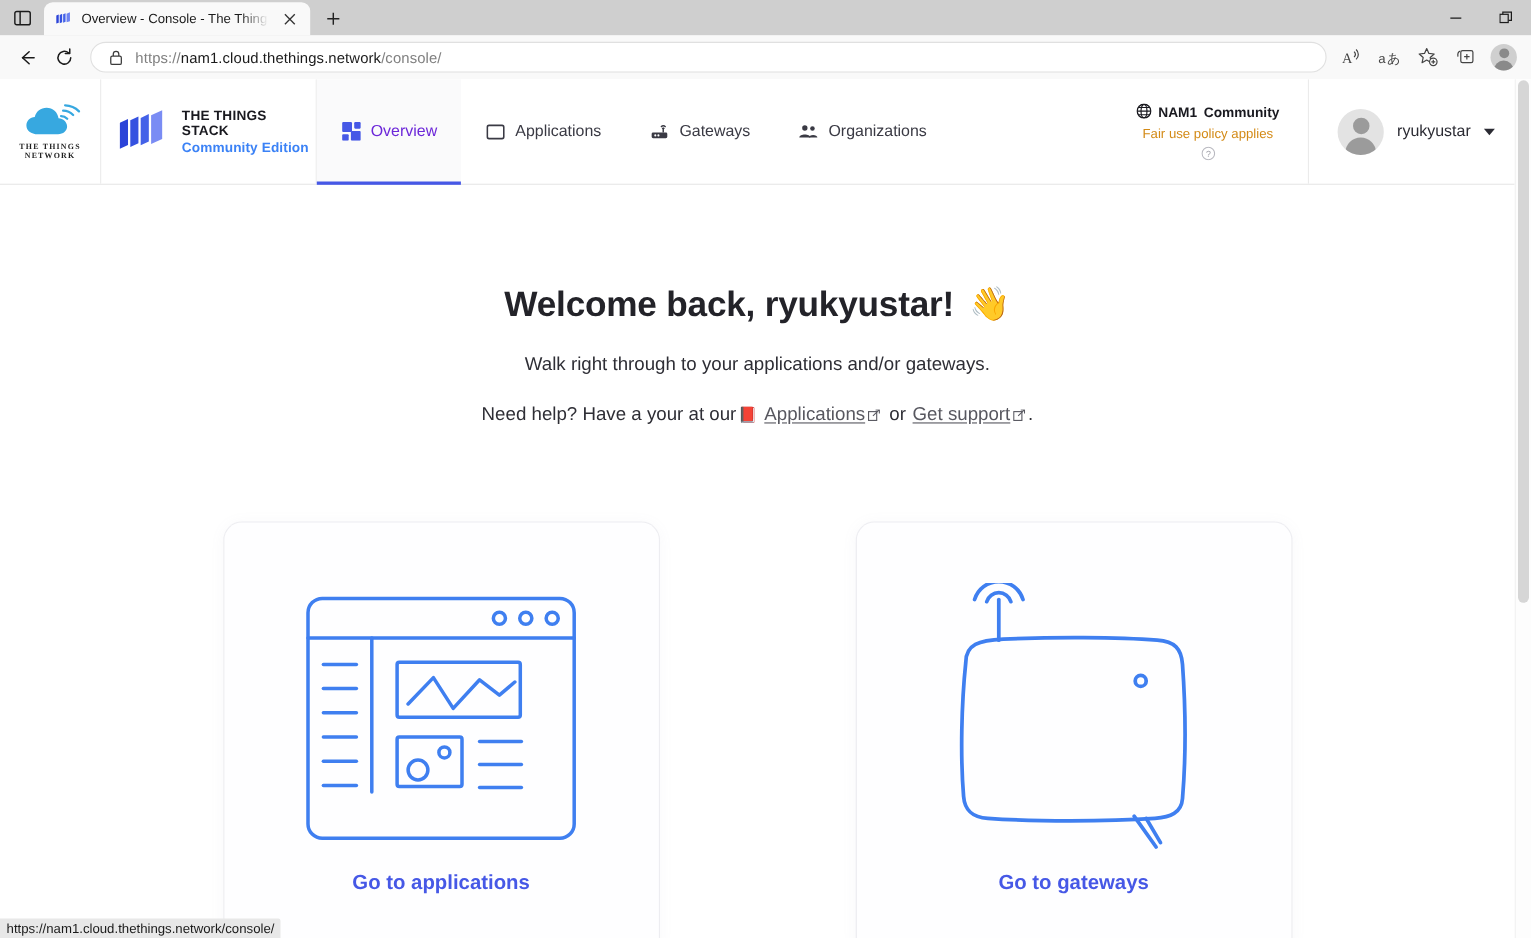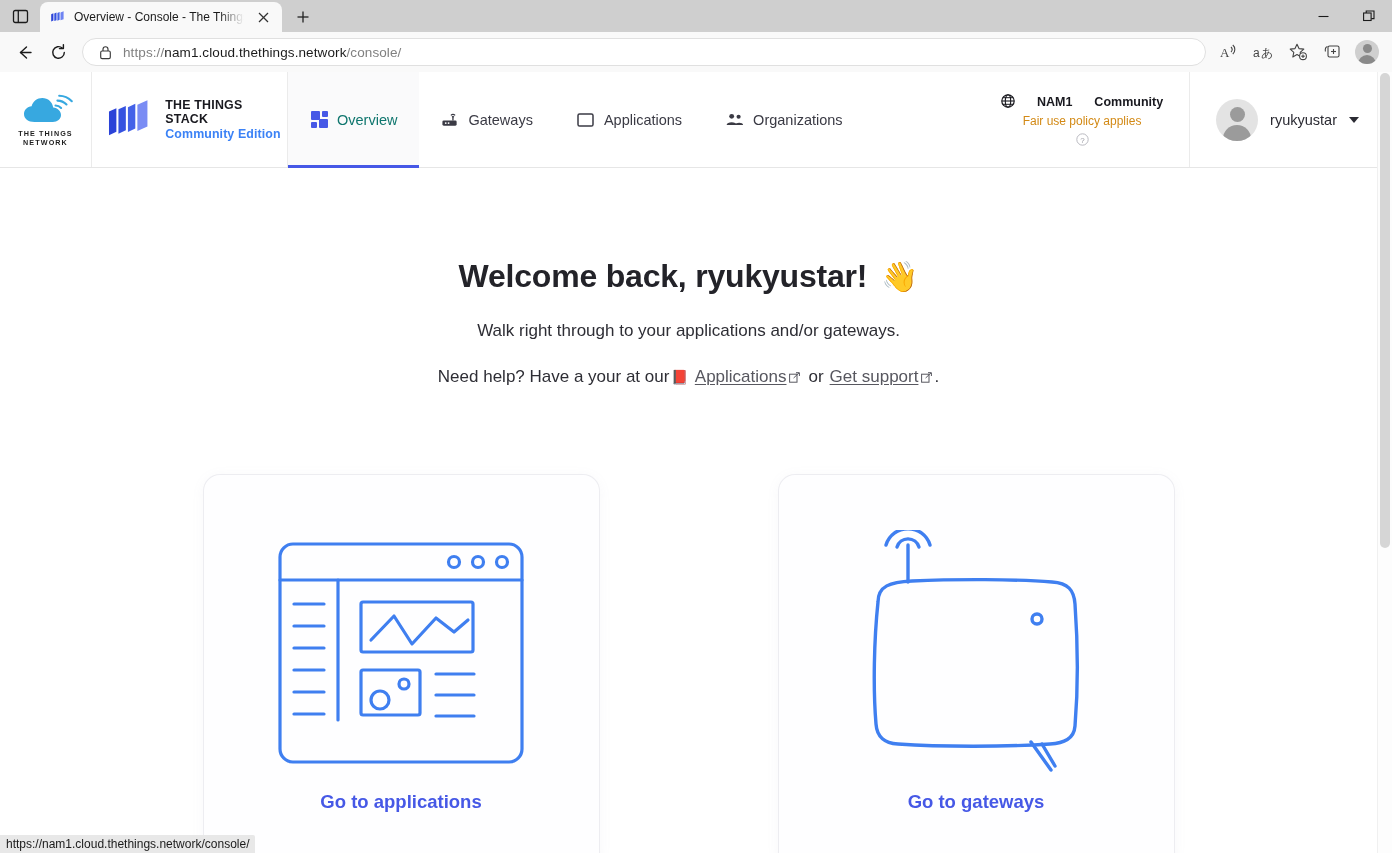--- a/index.html
+++ b/index.html
@@ -88,50 +88,50 @@
   .page { width: 1377px; background: #fff; }
 
   .ttn-header {
     height: 96px; display: flex; align-items: stretch; background: #fff;
     border-bottom: 1px solid #e6e6e6;
   }
   .logo-cell {
     width: 92px; display:flex; align-items:center; justify-content:center;
     border-right: 1px solid #ebebeb; flex:none;
   }
-  .ttn-logo { width: 58px; display:flex; flex-direction:column; align-items:center; gap:3px; }
+  .ttn-logo { width: 58px; display:flex; flex-direction:column; align-items:center; gap:3px;font-family:Liberation Serif, serif; }
   .ttn-logo-text {
     font-size: 7.2px; font-weight: bold; letter-spacing: 1.1px; color: #1f1f1f;
     text-align:center; line-height: 9px;
   }
   .stack-cell {
     width: 196px; display:flex; align-items:center; gap:10px; padding-left: 16px;
     border-right: 1px solid #ebebeb; flex:none;
   }
   .stack-words { line-height: 1.15; }
   .stack-l1 { font-size: 12.4px; font-weight: bold; color: #19191f; letter-spacing: 0.2px; }
   .stack-l2 { font-size: 12.4px; font-weight: bold; letter-spacing: 0.1px; }
 
   .nav { display: flex; align-items: stretch; flex: 1; }
   .nav-item {
     display: flex; align-items: center; gap: 9px; padding: 0 22px;
     font-size: 14.5px; color: #3a3a44; position: relative;
   }
-  .nav-item.active { color: #0f766e; background: #fafafb; }
+  .nav-item.active { color: #6d28d9; background: #fafafb; }
   .nav-item.active::after {
     content:""; position:absolute; left:0; right:0; bottom:-1px; height:3px; background:#4658e6;
   }
   .nav-ico { width:18px; height:18px; display:flex; align-items:center; justify-content:center; flex:none; }
 
   .header-right { display:flex; align-items:center; margin-left:auto; }
   .cluster {
     display:flex; flex-direction:column; align-items:center; justify-content:center;
     padding: 0 26px 0 20px; border-right: 1px solid #ebebeb; height:100%; gap: 3px;
   }
-  .cluster-top { display:flex; align-items:center; gap:22px; font-size:12.5px; color:#19191f; }
+  .cluster-top { display:flex; align-items:center; gap:6px; font-size:12.5px; color:#19191f; }
   .cluster-top b { font-weight:bold; }
   .cluster-top span.light { font-weight: bold; }
   .cluster-bottom { display:flex; align-items:center; gap:5px; font-size:12px; color:#d38a16;flex-direction:column; }
   .q-ico { width:13px; height:13px; display:flex; align-items:center; justify-content:center; }
 
   .user-cell { display:flex; align-items:center; gap:12px; padding: 0 18px 0 26px; }
   .user-av {
     width: 42px; height: 42px; border-radius: 50%; background: #e3e3e3;
     position:relative; overflow:hidden; flex:none;
   }
@@ -335,39 +335,39 @@
                   <rect x="11" y="0" width="6" height="6" rx="1" fill="#4658e6"></rect>
                   <rect x="0" y="11" width="6" height="6" rx="1" fill="#4658e6"></rect>
                   <rect x="8" y="8" width="9" height="9" rx="1" fill="#4658e6"></rect>
                 </svg>
             </span>
             <span>Overview</span>
           </div>
 
           <div class="nav-item">
             <span class="nav-ico">
+              <svg width="17" height="16" viewBox="0 0 17 16">
+                  <rect x="1" y="2" width="15" height="12" rx="1.6" fill="none" stroke="#3a3a44" stroke-width="1.5"></rect>
+                </svg>
+            </span>
+            <span>Applications</span>
+          </div>
+
+          <div class="nav-item">
+            <span class="nav-ico">
               <svg width="19" height="17" viewBox="0 0 19 17">
                 <rect x="1.5" y="9.5" width="15" height="5.5" rx="1.4" fill="#3a3a44"></rect>
                 <circle cx="5" cy="12.3" r="1" fill="#fff"></circle>
                   <circle cx="8" cy="12.3" r="1" fill="#fff"></circle>
                 <line x1="12.6" y1="9.5" x2="12.6" y2="5" stroke="#3a3a44" stroke-width="1.4"></line>
                 <path d="M10.4 4.2 a3.2 3.2 0 0 1 4.5 0" fill="none" stroke="#3a3a44" stroke-width="1.3"></path>
                 <path d="M11.6 5.9 a1.5 1.5 0 0 1 2.1 0" fill="none" stroke="#3a3a44" stroke-width="1.2"></path>
               </svg>
             </span>
             <span>Gateways</span>
-          </div>
-
-          <div class="nav-item">
-            <span class="nav-ico">
-              <svg width="17" height="16" viewBox="0 0 17 16">
-                  <rect x="1" y="2" width="15" height="12" rx="1.6" fill="none" stroke="#3a3a44" stroke-width="1.5"></rect>
-                </svg>
-            </span>
-            <span>Applications</span>
           </div>
 
           <div class="nav-item">
             <span class="nav-ico">
               <svg width="20" height="15" viewBox="0 0 20 15">
                 <circle cx="6.3" cy="4" r="2.7" fill="#3a3a44"></circle>
                 <circle cx="14" cy="4.5" r="2.3" fill="#3a3a44"></circle>
                 <path d="M0.7 13.6 C0.7 9.6 11.9 9.6 11.9 13.6 Z" fill="#3a3a44"></path>
                 <path d="M10.3 13.6 C10.3 10.2 19 10.2 19 13.6 Z" fill="#3a3a44"></path>
               </svg>

